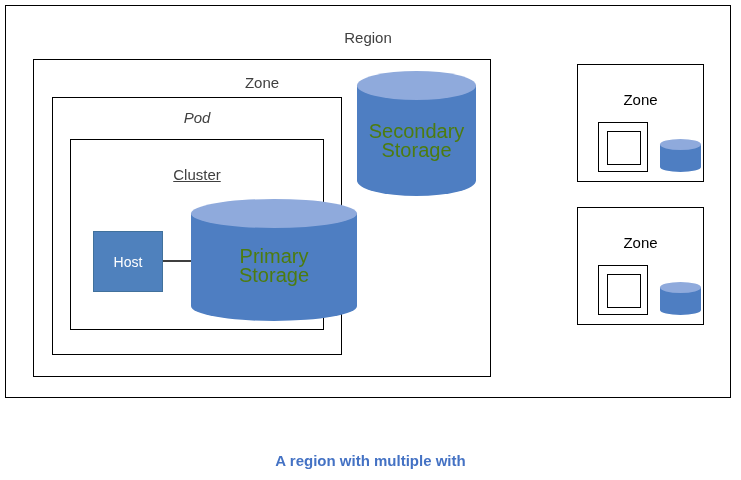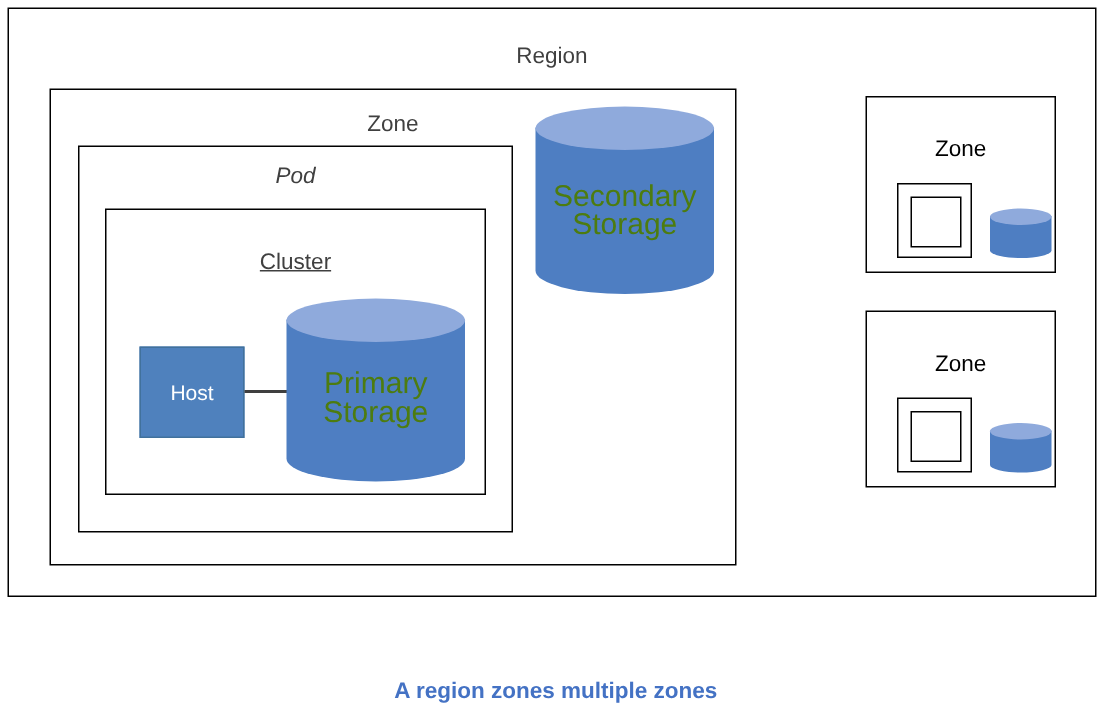--- a/index.html
+++ b/index.html
@@ -111,21 +111,21 @@
     line-height: 19px;
   }
 
   
   #secondary-storage-cyl { left: 357px; top: 71px; width: 119px; height: 125px; }
   #secondary-storage-cyl .cyl-body { top: 14px; height: 111px; }
   #secondary-storage-cyl .cyl-top  { top: 0px;  height: 29px; }
   #secondary-storage-cyl .cyl-text { top: 51px; }
 
   
-  #primary-storage-cyl { left: 191px; top: 199px; width: 119px; height: 122px; }
+  #primary-storage-cyl { left: 191px; top: 199px; width: 119px; height: 122px; padding-left: 47px; }
   #primary-storage-cyl .cyl-body { top: 14px; height: 108px; }
   #primary-storage-cyl .cyl-top  { top: 0px;  height: 29px; }
   #primary-storage-cyl .cyl-text { top: 48px; }
 
   
   .mini-zone {
     position: absolute;
     border: 1px solid #000000;
     box-sizing: border-box;
     background: transparent;
@@ -249,15 +249,15 @@
     <div class="mini-zone-label">Zone</div>
     <div class="mini-pod">
       <div class="mini-cluster"></div>
     </div>
     <div class="mini-cyl cylinder">
       <div class="cyl-body"></div>
       <div class="cyl-top"></div>
     </div>
   </div>
 
-  <div id="caption">A region zones multiple zones</div>
+  <div id="caption">A region with multiple with</div>
 
 </div>
 
 </body></html>

